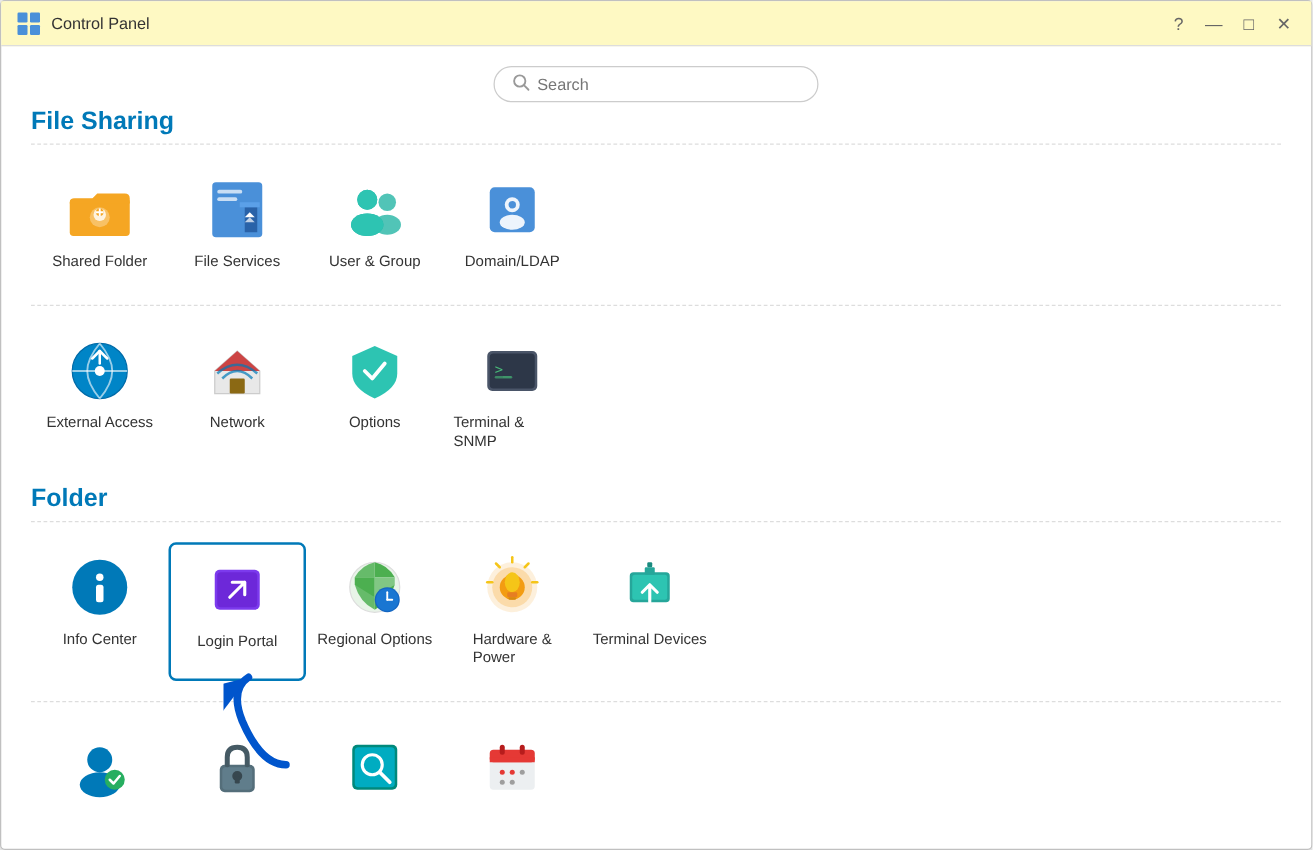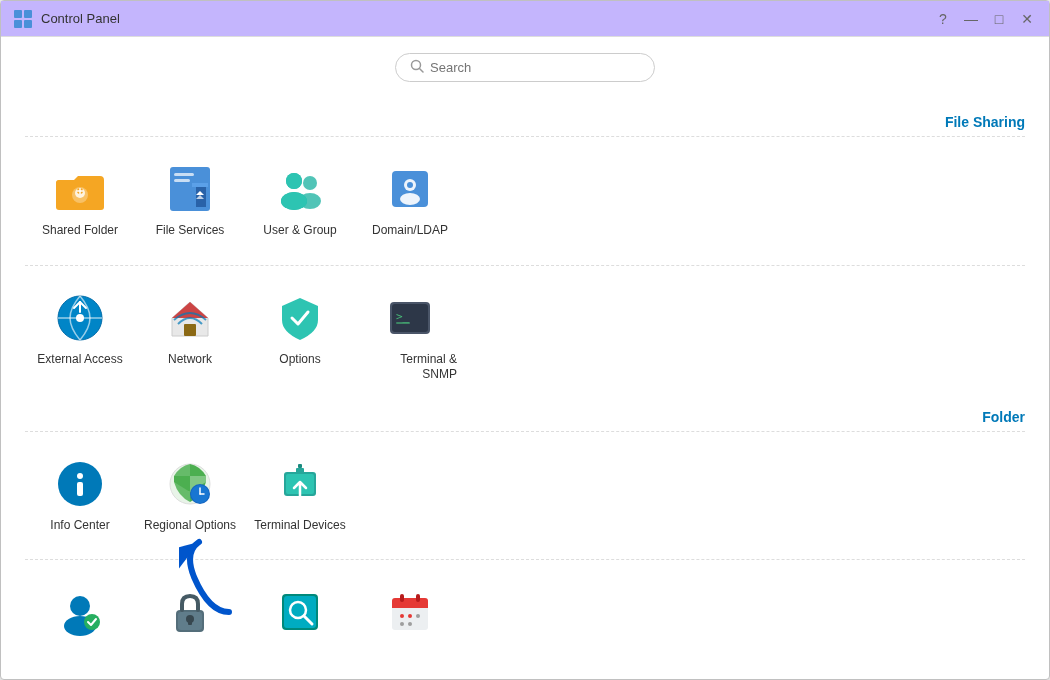--- a/index.html
+++ b/index.html
@@ -20,21 +20,21 @@
       border: 1px solid #c0c0c0;
       border-radius: 4px;
       display: flex;
       flex-direction: column;
       box-shadow: 0 2px 12px rgba(0,0,0,0.15);
     }
     .titlebar {
       display: flex;
       align-items: center;
       justify-content: space-between;
-      background: #c4b5fd;
+      background: #fef9c3;
       border-bottom: 1px solid #ddd;
       padding: 0 12px;
       height: 36px;
       flex-shrink: 0;
     }
     .titlebar-left {
       display: flex;
       align-items: center;
       gap: 8px;
     }
@@ -65,21 +65,21 @@
 
     .content {
       flex: 1;
       overflow-y: auto;
       padding: 16px 24px 24px;
     }
 
     .search-bar {
       display: flex;
       justify-content: center;
-      margin-bottom: 32px;
+      margin-bottom: 4px;
     }
     .search-wrapper {
       display: flex;
       align-items: center;
       border: 1px solid #ccc;
       border-radius: 20px;
       padding: 5px 14px;
       width: 260px;
       background: #fff;
     }
@@ -91,25 +91,24 @@
       width: 100%;
       background: transparent;
     }
     .search-icon-svg {
       margin-right: 6px;
       color: #999;
       font-size: 14px;
     }
 
     .section-title {
-      font-size: 14px;
+      font-size: 20px;
       color: #0079b8;
       font-weight: 600;
       margin-bottom: 6px;
-      text-align: right;
     }
     .section-divider {
       border: none;
       border-top: 1px dashed #ddd;
       margin-bottom: 16px;
     }
     .icons-grid {
       display: flex;
       flex-wrap: wrap;
       gap: 0;
@@ -125,21 +124,21 @@
       border-radius: 4px;
       position: relative;
     }
     .icon-item.selected {
       border: 2px solid #0079b8;
       border-radius: 6px;
     }
     .icon-label {
       font-size: 12px;
       color: #333;
-      text-align: right;
+      text-align: left;
       margin-top: 8px;
       line-height: 1.3;
     }
     .icon-img {
       width: 52px;
       height: 52px;
       display: flex;
       align-items: center;
       justify-content: center;
     }
@@ -324,20 +323,31 @@
           <div class="icon-img">
             <svg width="52" height="52" viewBox="0 0 52 52">
               <circle cx="26" cy="26" r="22" fill="#0079b8"></circle>
               <circle cx="26" cy="18" r="3" fill="white"></circle>
               <rect x="23" y="24" width="6" height="14" rx="2" fill="white"></rect>
             </svg>
           </div>
           <span class="icon-label">Info Center</span>
         </div>
 
+        <div class="icon-item selected" style="position:relative;">
+          <div class="icon-img">
+            <svg width="52" height="52" viewBox="0 0 52 52">
+              <rect x="8" y="10" width="36" height="32" rx="4" fill="#7c3aed"></rect>
+              <rect x="10" y="12" width="32" height="28" rx="3" fill="#6d28d9"></rect>
+
+              <path d="M20 32 L32 20 M32 20 L22 20 M32 20 L32 30" stroke="white" stroke-width="2.5" stroke-linecap="round" stroke-linejoin="round" fill="none"></path>
+            </svg>
+          </div>
+          <span class="icon-label">Login Portal</span>
+        </div>
 
         <div class="icon-item">
           <div class="icon-img">
             <svg width="52" height="52" viewBox="0 0 52 52">
 
               <circle cx="26" cy="26" r="20" fill="#e8f4e8" stroke="#ddd" stroke-width="1"></circle>
 
               <path d="M26 6 Q36 8 42 18 L26 18 Z" fill="#4caf50"></path>
               <path d="M26 6 Q16 8 10 18 L26 18 Z" fill="#66bb6a"></path>
               <path d="M10 18 L26 18 L26 34 Q16 32 10 24 Z" fill="#4caf50"></path>
@@ -348,20 +358,41 @@
               <circle cx="36" cy="36" r="10" fill="#1565c0"></circle>
               <circle cx="36" cy="36" r="9" fill="#1976d2"></circle>
               <line x1="36" y1="30" x2="36" y2="36" stroke="white" stroke-width="1.5" stroke-linecap="round"></line>
               <line x1="36" y1="36" x2="40" y2="36" stroke="white" stroke-width="1.5" stroke-linecap="round"></line>
             </svg>
           </div>
           <span class="icon-label">Regional Options</span>
         </div>
 
 
+        <div class="icon-item">
+          <div class="icon-img">
+            <svg width="52" height="52" viewBox="0 0 52 52">
+              <circle cx="26" cy="26" r="20" fill="#f39c12" opacity="0.15"></circle>
+              <circle cx="26" cy="26" r="16" fill="#f39c12" opacity="0.25"></circle>
+              <circle cx="26" cy="26" r="10" fill="#f39c12"></circle>
+
+              <ellipse cx="26" cy="22" rx="6" ry="8" fill="#f5c518"></ellipse>
+              <rect x="22" y="30" width="8" height="4" rx="1" fill="#e67e22"></rect>
+              <rect x="23" y="34" width="6" height="2" rx="1" fill="#d68910"></rect>
+
+              <line x1="26" y1="6" x2="26" y2="2" stroke="#f5c518" stroke-width="2" stroke-linecap="round"></line>
+              <line x1="36" y1="10" x2="39" y2="7" stroke="#f5c518" stroke-width="2" stroke-linecap="round"></line>
+              <line x1="16" y1="10" x2="13" y2="7" stroke="#f5c518" stroke-width="2" stroke-linecap="round"></line>
+              <line x1="42" y1="22" x2="46" y2="22" stroke="#f5c518" stroke-width="2" stroke-linecap="round"></line>
+              <line x1="10" y1="22" x2="6" y2="22" stroke="#f5c518" stroke-width="2" stroke-linecap="round"></line>
+            </svg>
+          </div>
+          <span class="icon-label" style="white-space:pre-line;">Hardware &amp;
+Power</span>
+        </div>
 
         <div class="icon-item">
           <div class="icon-img">
             <svg width="52" height="52" viewBox="0 0 52 52">
               <rect x="10" y="14" width="32" height="24" rx="3" fill="#26a69a"></rect>
               <rect x="12" y="16" width="28" height="20" rx="2" fill="#2dc4b2"></rect>
 
               <path d="M26 38 L26 24 M26 24 L20 30 M26 24 L32 30" stroke="white" stroke-width="2.5" stroke-linecap="round" stroke-linejoin="round" fill="none"></path>
 
               <rect x="22" y="10" width="8" height="6" rx="1" fill="#26a69a"></rect>

